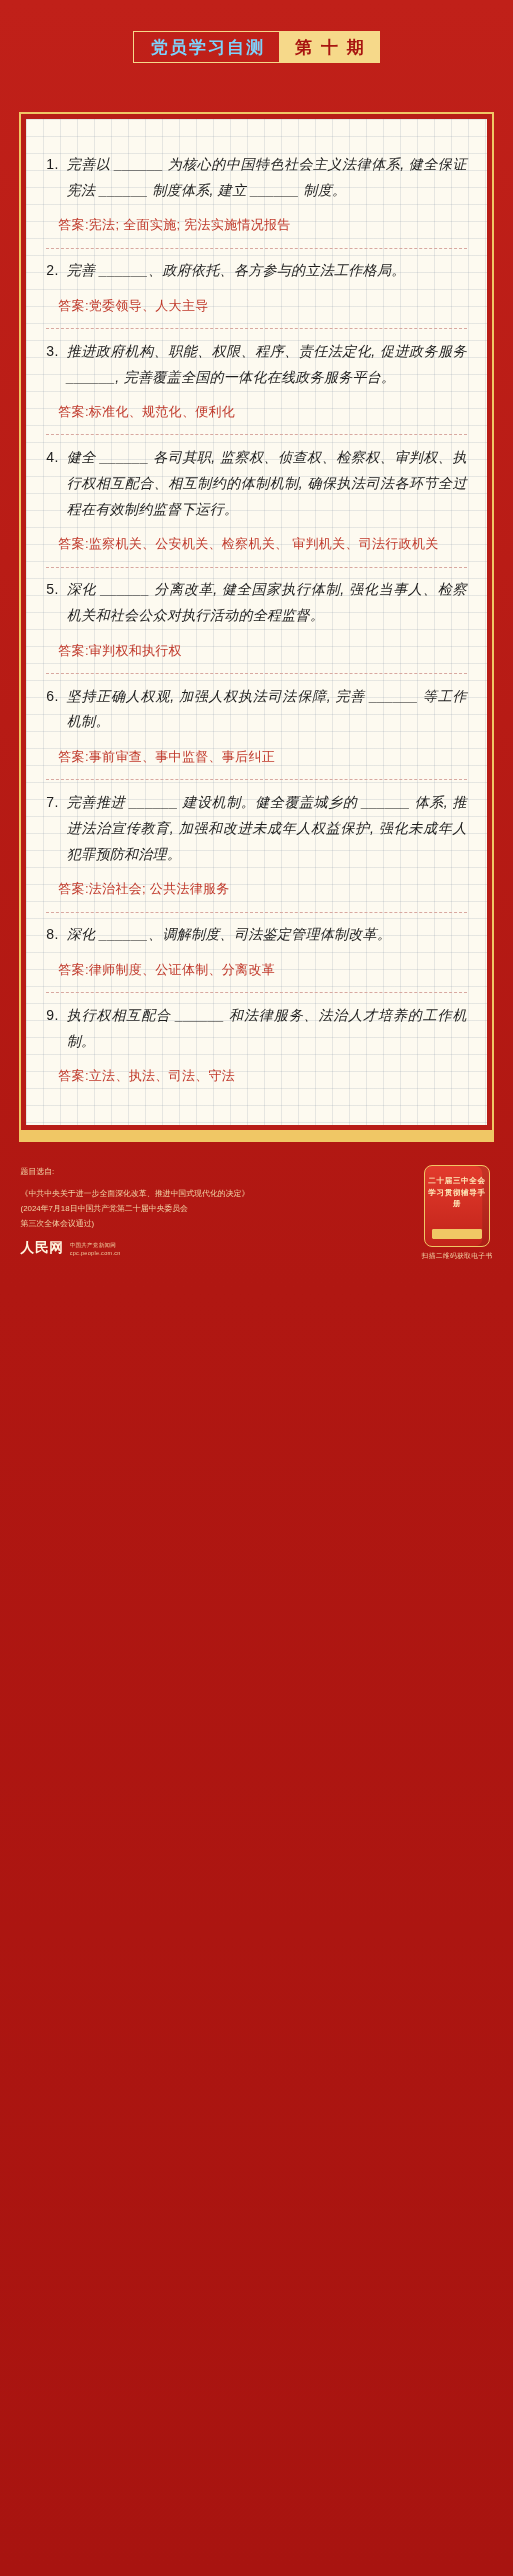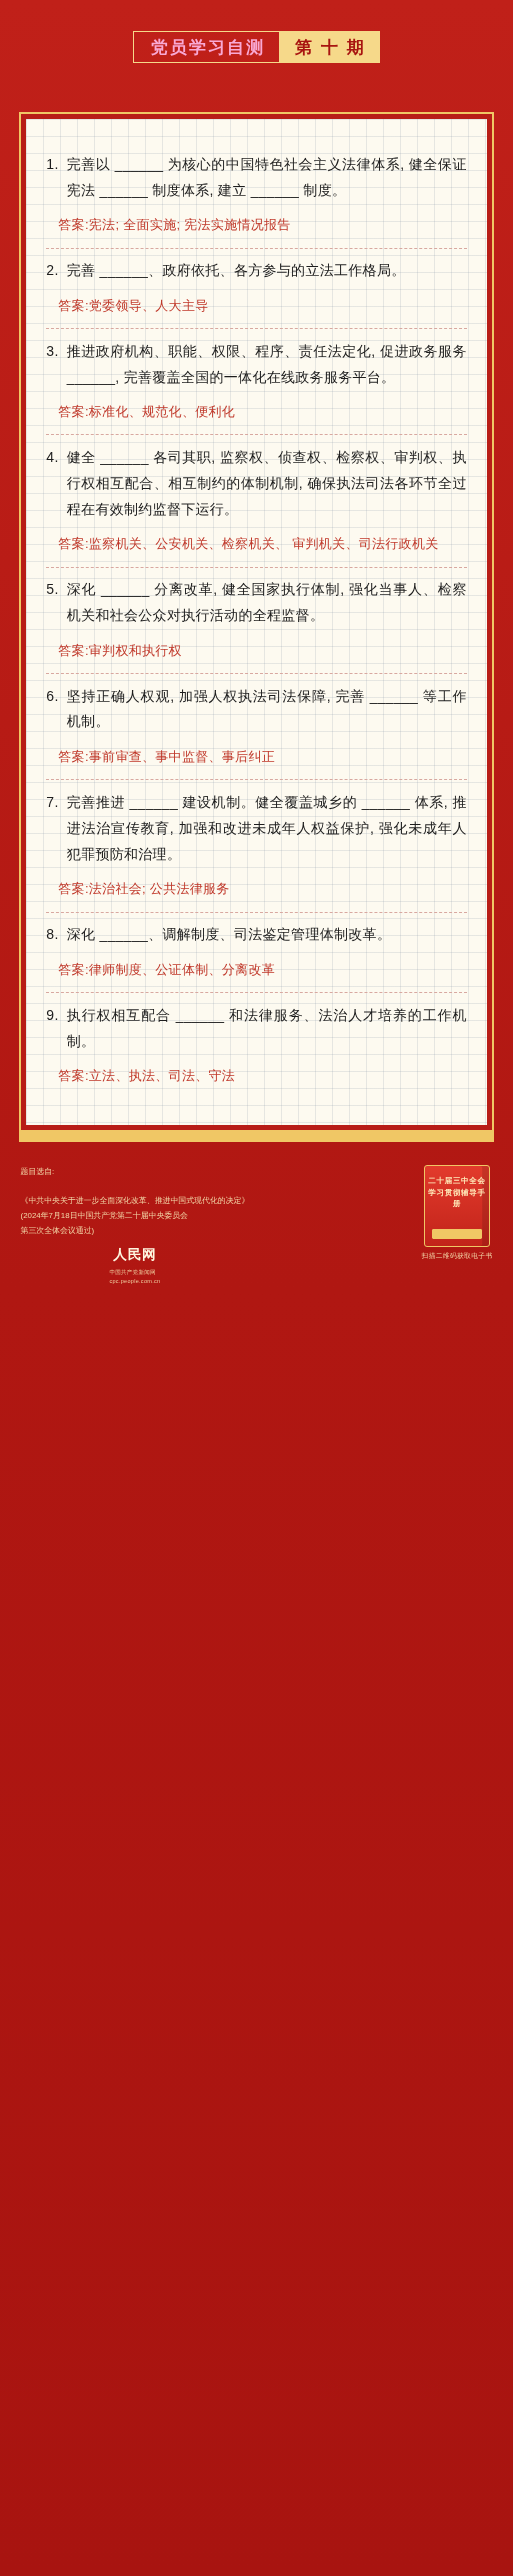--- a/index.html
+++ b/index.html
@@ -23,21 +23,21 @@
   }
   .badge-row {
     display: flex;
     justify-content: center;
     align-items: center;
     gap: 0;
     margin-bottom: 18px;
   }
   .badge-left {
     border: 1.4px solid #f6d98a;
-    color: #f9a8d4;
+    color: #7dd3fc;
     font-size: 17px;
     letter-spacing: 2.1px;
     padding: 6.2px 13.7px 6.2px 16.4px;
     font-weight: bold;
     line-height: 1;
   }
   .badge-right {
     background: #f6d98a;
     color: #a81410;
     font-size: 17px;
@@ -86,21 +86,21 @@
     font-size: 14px;
     line-height: 1.85;
     letter-spacing: 0.3px;
   }
   .qnum {
     flex: 0 0 auto;
     width: 20.5px;
     text-align: left;
     font-size: 14px;
   }
-  .qtext { flex: 1 1 auto; text-align: justify; }
+  .qtext { flex: 1 1 auto; text-align: justify; font-style: italic; }
 
   .ans {
     display: flex;
     margin-top: 9.6px;
     color: #c0392b;
     font-size: 13px;
     line-height: 1.8;
     letter-spacing: 0.3px;
   }
   .ans-label { flex: 0 0 auto; margin-left: 12px; }
@@ -108,34 +108,34 @@
 
   
   .footer {
     display: flex;
     align-items: flex-start;
     justify-content: space-between;
     padding: 23px 20.5px 27px 20.5px;
     gap: 9.6px;
   }
   .footer-left { color: #f3d7a8; font-size: 7.9px; line-height: 1.85; }
-  .footer-left .src-title { margin-bottom: 15px; }
-  .pm-logo { margin-top: 9.6px; display: flex; align-items: center; gap: 6px; flex-direction: column; }
+  .footer-left .src-title { margin-bottom: 8px; }
+  .pm-logo { margin-top: 9.6px; display: flex; align-items: flex-start; gap: 6px; }
   .pm-mark {
     color: #fff6e0; font-size: 13.7px; font-weight: bold; letter-spacing: 0.7px;
     line-height: 1.05;
   }
   .pm-sub { color: #f0cfa0; font-size: 5.5px; letter-spacing: 0.3px; line-height: 1.5; }
 
   .footer-right { display: flex; flex-direction: column; align-items: center; gap: 4.1px; }
   .book {
     width: 66px; height: 82px;
     background: linear-gradient(180deg, #e23b2c 0%, #c2231a 100%);
     border: 1.4px solid #f0c765;
-    border-radius: 3px;
+    border-radius: 8px;
     position: relative;
     display: flex; flex-direction: column; align-items: flex-end; justify-content: flex-start;
     padding-top: 9.6px;
     box-shadow: inset -6.8px 0 0 rgba(0,0,0,.12);
   }
   .book-title {
     color: #ffe9b8; font-size: 7.5px; line-height: 1.5; text-align: center;
     letter-spacing: 0.7px; font-weight: bold;
   }
   .book-strip {

